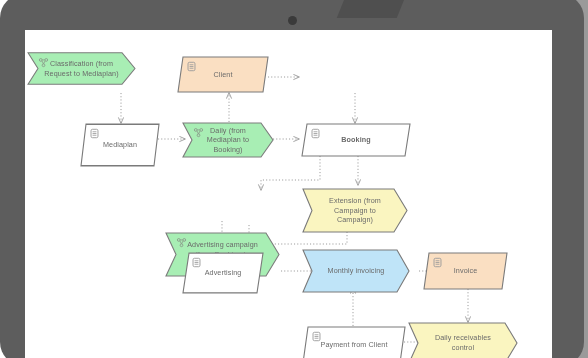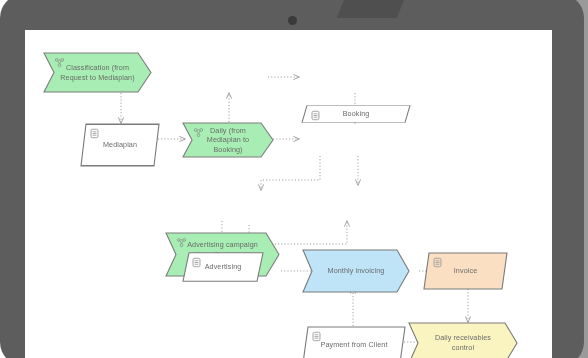--- a/index.html
+++ b/index.html
@@ -77,33 +77,43 @@
           <path d="M197,191 L197,222"></path>
           <path d="M224,195 L224,214 L322,214 L322,191"></path>
           <path d="M256,241 L298,241"></path>
           <path d="M394,241 L428,241"></path>
           <path d="M328,296 L328,258"></path>
           <path d="M443,259 L443,292"></path>
           <path d="M379,312 L402,312"></path>
         </g>
       </svg>
 
-      <div class="node chev" style="left:18px;top:22px;width:109px;height:41px;">
+      <div class="node chev" style="left:2px;top:22px;width:109px;height:33px;">
         <svg class="shp" viewBox="0 0 109 41" preserveAspectRatio="none">
           <path d="M1,1 L95,1 L108,20.5 L95,40 L1,40 L11,20.5 Z" fill="#a8eeb4" stroke="#7c7c7c" stroke-width="1.1"></path>
         </svg>
         <svg class="ico" viewBox="0 0 12 12">
           <circle cx="3" cy="3.2" r="1.5" fill="none" stroke="#8a9a8a" stroke-width="1"></circle>
           <circle cx="9" cy="3.2" r="1.5" fill="none" stroke="#8a9a8a" stroke-width="1"></circle>
           <circle cx="6" cy="9" r="1.5" fill="none" stroke="#8a9a8a" stroke-width="1"></circle>
           <path d="M4.3,4.3 L6,7.6 M7.7,4.3 L6,7.6 M4.5,3.2 L7.5,3.2" stroke="#8a9a8a" stroke-width="0.9" fill="none"></path>
         </svg>
         <div class="lbl">Classification (from Request to Mediaplan)</div>
       </div>
 
+      <div class="node" style="left:152px;top:26px;width:92px;height:37px;">
+        <svg class="shp" viewBox="0 0 92 37" preserveAspectRatio="none">
+          <path d="M6,1 L91,1 L86,36 L1,36 Z" fill="#fadfc2" stroke="#7a7a7a" stroke-width="1.1"></path>
+        </svg>
+        <svg class="ico" viewBox="0 0 12 12">
+          <rect x="2.2" y="1.4" width="7.6" height="9.2" rx="1.6" fill="none" stroke="#9a9a9a" stroke-width="1"></rect>
+          <path d="M3.9,4.1 H8.1 M3.9,6 H8.1 M3.9,7.9 H8.1" stroke="#9a9a9a" stroke-width="0.9"></path>
+        </svg>
+        <div class="lbl">Client</div>
+      </div>
 
 
       <div class="node" style="left:55px;top:93px;width:80px;height:44px;">
         <svg class="shp" viewBox="0 0 80 36" preserveAspectRatio="none">
           <path d="M6,1 L79,1 L74,35 L1,35 Z" fill="#ffffff" stroke="#7a7a7a" stroke-width="1.1"></path>
         </svg>
         <svg class="ico" viewBox="0 0 12 12">
           <rect x="2.2" y="1.4" width="7.6" height="9.2" rx="1.6" fill="none" stroke="#9a9a9a" stroke-width="1"></rect>
           <path d="M3.9,4.1 H8.1 M3.9,6 H8.1 M3.9,7.9 H8.1" stroke="#9a9a9a" stroke-width="0.9"></path>
         </svg>
@@ -116,21 +126,21 @@
         </svg>
         <svg class="ico" viewBox="0 0 12 12">
           <circle cx="3" cy="3.2" r="1.5" fill="none" stroke="#8a9a8a" stroke-width="1"></circle>
           <circle cx="9" cy="3.2" r="1.5" fill="none" stroke="#8a9a8a" stroke-width="1"></circle>
           <circle cx="6" cy="9" r="1.5" fill="none" stroke="#8a9a8a" stroke-width="1"></circle>
           <path d="M4.3,4.3 L6,7.6 M7.7,4.3 L6,7.6 M4.5,3.2 L7.5,3.2" stroke="#8a9a8a" stroke-width="0.9" fill="none"></path>
         </svg>
         <div class="lbl">Daily (from Mediaplan to Booking)</div>
       </div>
 
-      <div class="node" style="left:276px;top:75px;width:110px;height:18px;">
+      <div class="node" style="left:276px;top:93px;width:110px;height:34px;font-weight:bold;">
         <svg class="shp" viewBox="0 0 110 34" preserveAspectRatio="none">
           <path d="M6,1 L109,1 L104,33 L1,33 Z" fill="#ffffff" stroke="#7a7a7a" stroke-width="1.1"></path>
         </svg>
         <svg class="ico" viewBox="0 0 12 12">
           <rect x="2.2" y="1.4" width="7.6" height="9.2" rx="1.6" fill="none" stroke="#9a9a9a" stroke-width="1"></rect>
           <path d="M3.9,4.1 H8.1 M3.9,6 H8.1 M3.9,7.9 H8.1" stroke="#9a9a9a" stroke-width="0.9"></path>
         </svg>
         <div class="lbl">Booking</div>
       </div>
 
@@ -140,22 +150,28 @@
         </svg>
         <svg class="ico" viewBox="0 0 12 12">
           <circle cx="3" cy="3.2" r="1.5" fill="none" stroke="#8a9a8a" stroke-width="1"></circle>
           <circle cx="9" cy="3.2" r="1.5" fill="none" stroke="#8a9a8a" stroke-width="1"></circle>
           <circle cx="6" cy="9" r="1.5" fill="none" stroke="#8a9a8a" stroke-width="1"></circle>
           <path d="M4.3,4.3 L6,7.6 M7.7,4.3 L6,7.6 M4.5,3.2 L7.5,3.2" stroke="#8a9a8a" stroke-width="0.9" fill="none"></path>
         </svg>
         <div class="lbl">Advertising campaign (from Booking to Campaign)</div>
       </div>
 
-
-      <div class="node" style="left:157px;top:222px;width:82px;height:30px;">
+      <div class="node chev" style="left:277px;top:158px;width:106px;height:45px;">
+        <svg class="shp" viewBox="0 0 106 45" preserveAspectRatio="none">
+          <path d="M1,1 L92,1 L105,22.5 L92,44 L1,44 L10,22.5 Z" fill="#faf5c0" stroke="#7a7a7a" stroke-width="1.1"></path>
+        </svg>
+        <div class="lbl">Extension (from Campaign to Campaign)</div>
+      </div>
+
+      <div class="node" style="left:157px;top:222px;width:82px;height:42px;">
         <svg class="shp" viewBox="0 0 82 38" preserveAspectRatio="none">
           <path d="M7,1 L81,1 L75,37 L1,37 Z" fill="#ffffff" stroke="#7a7a7a" stroke-width="1.1"></path>
         </svg>
         <svg class="ico" viewBox="0 0 12 12">
           <rect x="2.2" y="1.4" width="7.6" height="9.2" rx="1.6" fill="none" stroke="#9a9a9a" stroke-width="1"></rect>
           <path d="M3.9,4.1 H8.1 M3.9,6 H8.1 M3.9,7.9 H8.1" stroke="#9a9a9a" stroke-width="0.9"></path>
         </svg>
         <div class="lbl">Advertising</div>
       </div>
 

